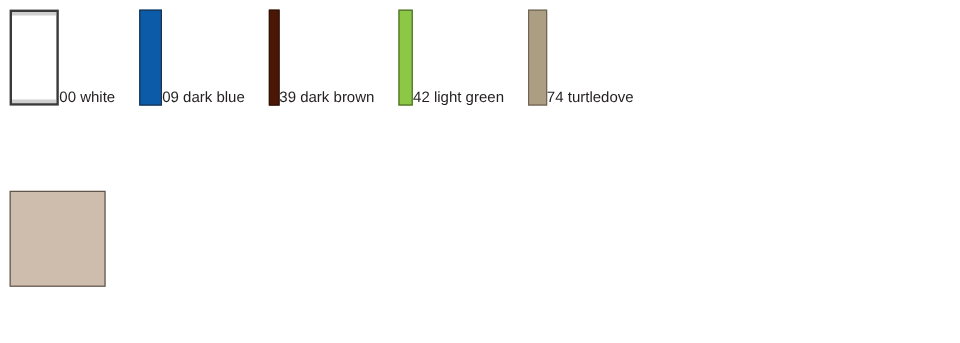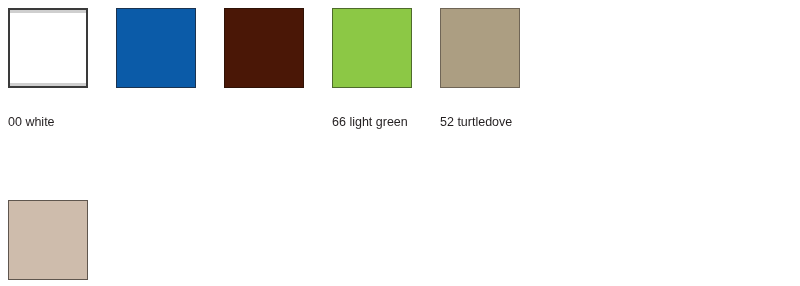--- a/index.html
+++ b/index.html
@@ -24,22 +24,22 @@
     flex-direction: row;
     align-items: flex-start;
   }
   .swatch-row + .swatch-row {
     margin-top: 71px;
   }
   .swatch-cell {
     width: 88px;
     margin-right: 20px;
     display: flex;
-    flex-direction: column;
-    align-items: flex-start;
+    flex-direction: row;
+    align-items: flex-end;
   }
   .swatch-chip {
     width: 80px;
     height: 80px;
     box-sizing: border-box;
     border: 1px solid #3a3a3a;
   }
   .swatch-chip.inner-bevel {
     border: 2px solid #3a3a3a;
     box-shadow: inset 0 3px 0 0 #cfcfcf, inset 0 -3px 0 0 #cfcfcf;
@@ -57,31 +57,33 @@
 <body>
 
 <div class="palette">
   <div class="swatch-row" id="row-0">
       <div class="swatch-cell">
         <div class="swatch-chip inner-bevel" style="background: rgb(255, 255, 255); border-color: rgb(58, 58, 58);"></div>
         <div class="swatch-label">00 white</div>
       </div>
       <div class="swatch-cell">
         <div class="swatch-chip" style="background: rgb(11, 91, 168); border-color: rgb(27, 51, 80);"></div>
+        <div class="swatch-label">09 dark blue</div>
       </div>
       <div class="swatch-cell">
         <div class="swatch-chip" style="background: rgb(74, 23, 6); border-color: rgb(47, 18, 6);"></div>
+        <div class="swatch-label">39 dark brown</div>
       </div>
       <div class="swatch-cell">
         <div class="swatch-chip" style="background: rgb(140, 200, 69); border-color: rgb(78, 107, 44);"></div>
-        <div class="swatch-label">66 light green</div>
+        <div class="swatch-label">42 light green</div>
       </div>
       <div class="swatch-cell">
         <div class="swatch-chip" style="background: rgb(172, 158, 130); border-color: rgb(111, 101, 86);"></div>
-        <div class="swatch-label">52 turtledove</div>
+        <div class="swatch-label">74 turtledove</div>
       </div>
     </div>
   <div class="swatch-row" id="row-1">
       <div class="swatch-cell">
         <div class="swatch-chip" style="background: rgb(206, 188, 172); border-color: rgb(95, 86, 78);"></div>
       </div>
     </div>
 </div>
 
 </body></html>

